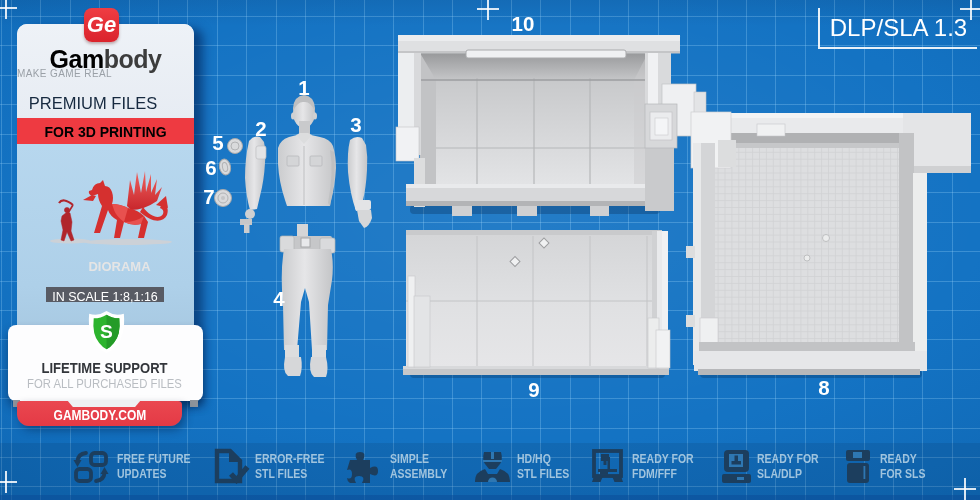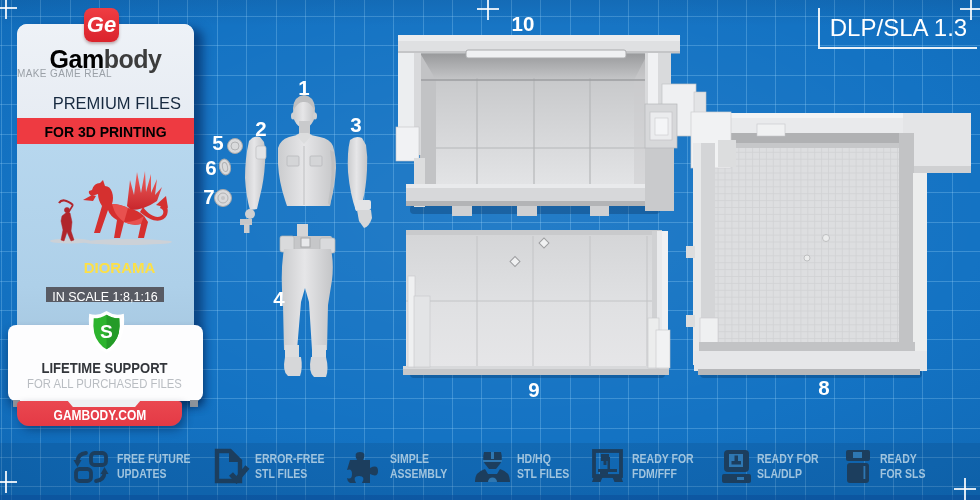--- a/index.html
+++ b/index.html
@@ -24,23 +24,23 @@
      background:linear-gradient(180deg,#eef2f7 0px,#e7edf4 94px,#e7edf4 94px);
      box-shadow:9px 4px 10px rgba(0,30,80,0.55);}
   #card-top{position:absolute;left:0;top:0;width:177px;height:94px;border-radius:10px 10px 0 0;background:linear-gradient(180deg,#eef2f7,#e7ecf3);}
   #card-red{position:absolute;left:0;top:94px;width:177px;height:26px;background:#ee3a41;}
   #card-blue{position:absolute;left:0;top:120px;width:177px;height:257px;background:linear-gradient(180deg,#b7d7ee 0%,#aed0e9 55%,#9fc0d8 100%);}
   #gelogo{position:absolute;left:84px;top:8px;width:35px;height:34px;background:linear-gradient(180deg,#ef3d43,#da232c);border-radius:8px;
      color:#fff;text-align:center;line-height:34px;font-size:22px;font-style:italic;font-weight:bold;box-shadow:0 2px 3px rgba(80,0,0,0.3);}
   #gambody{position:absolute;left:17px;top:47px;width:177px;text-align:center;font-size:25px;line-height:25px;font-weight:bold;letter-spacing:-0.5px;color:#3c3c3c;white-space:nowrap;}
   #gambody .red{color:#000000;}
   #makegame{position:absolute;left:17px;top:68px;width:140px;text-align:left;font-size:10px;color:#9aa0a7;letter-spacing:0.4px;white-space:nowrap;}
-  #premium{position:absolute;left:17px;top:94px;width:152px;text-align:right;font-size:16.5px;color:#16293f;white-space:nowrap;margin-left:12px;}
+  #premium{position:absolute;left:17px;top:94px;width:152px;text-align:center;font-size:16.5px;color:#16293f;white-space:nowrap;}
   #for3d{position:absolute;left:17px;top:124px;width:177px;text-align:center;font-size:14px;font-weight:bold;color:#000000;}
-  #diorama{position:absolute;left:17px;top:259px;width:205px;text-align:center;font-size:15px;font-weight:bold;color:#fde047;}
+  #diorama{position:absolute;left:17px;top:259px;width:205px;text-align:center;font-size:13px;font-weight:bold;color:#e5e5e5;}
   #inscale{position:absolute;left:46px;top:287px;width:118px;height:15px;background:rgba(73,71,76,0.85);
      color:#fff;font-size:12.5px;text-align:center;line-height:20px;white-space:nowrap;}
   #card-white{position:absolute;left:8px;top:325px;width:195px;height:76px;background:#fdfdfe;border-radius:8px;
      box-shadow:0 6px 10px rgba(0,25,60,0.45);}
   #tab-l{position:absolute;left:13px;top:400px;width:7px;height:7px;background:#8d939a;}
   #tab-r{position:absolute;left:190px;top:400px;width:8px;height:7px;background:#8d939a;}
   #lifetime{position:absolute;left:8px;top:359px;width:193px;text-align:center;font-size:15px;font-weight:bold;color:#33363b;transform:scaleX(0.87);}
   #forall{position:absolute;left:8px;top:376px;width:193px;text-align:center;font-size:13px;color:#b9bdc2;transform:scaleX(0.87);}
   #redband{position:absolute;left:17px;top:401px;width:165px;height:25px;background:linear-gradient(180deg,#ea4750,#e43a45);border-radius:4px 4px 12px 12px;
      color:#fff;font-weight:bold;font-size:15px;text-align:center;line-height:27px;box-shadow:3px 4px 8px rgba(0,25,60,0.4);}

